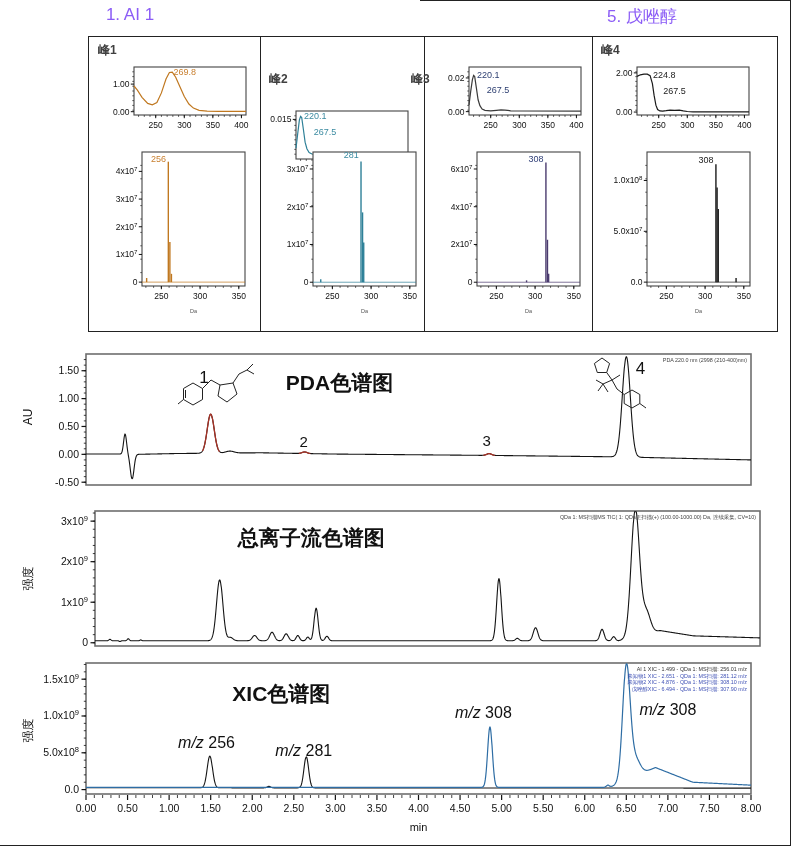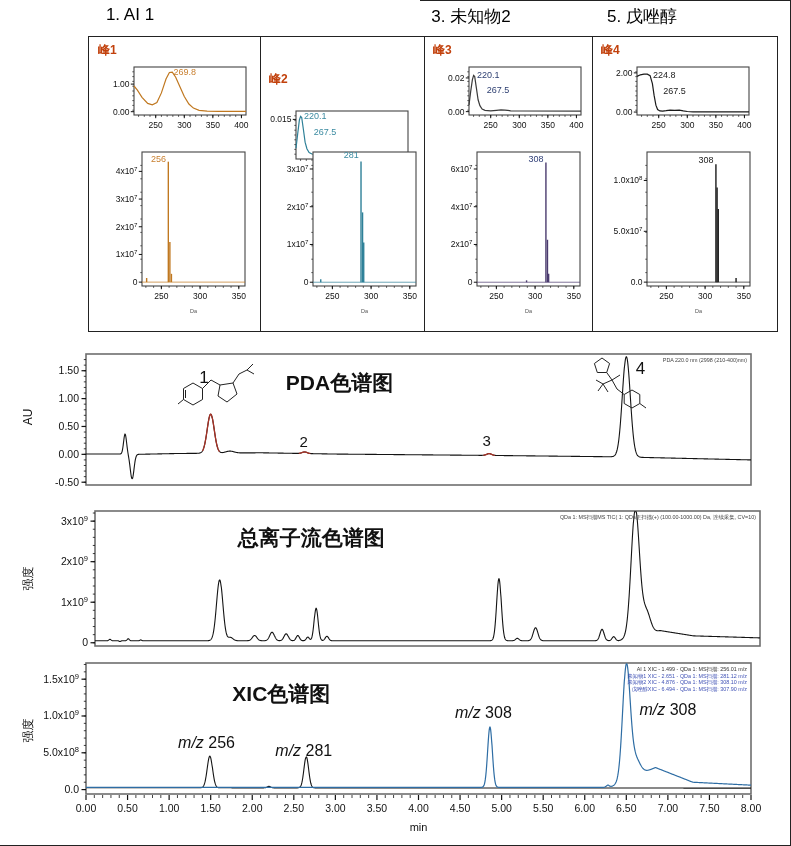--- a/index.html
+++ b/index.html
@@ -1,47 +1,46 @@
 <!DOCTYPE html>
 <html><head>
 <meta charset="utf-8">
 <style>
   html,body{margin:0;padding:0;background:#fff;font-family:"Liberation Sans",sans-serif;}
   #fig{position:relative;width:791px;height:846px;background:#fff;overflow:hidden;}
-  .coltitle{position:absolute;top:5px;width:150px;text-align:center;font-size:17px;font-weight:500;color:#000000;}
+  .coltitle{position:absolute;top:5px;width:150px;text-align:center;font-size:17px;font-weight:500;color:#8b5cf6;}
   .topbox{position:absolute;left:88px;top:36px;width:688px;height:294px;border:1.5px solid #222;}
   .vdiv{position:absolute;top:0;width:0;height:100%;border-left:1.4px solid #222;}
-  .peaklbl{position:absolute;top:42px;font-size:12px;font-weight:bold;color:#c2410c;}
+  .peaklbl{position:absolute;top:42px;font-size:12px;font-weight:bold;color:#404040;}
   .slot{position:absolute;}
   .rot{position:absolute;width:40px;text-align:center;transform:rotate(-90deg);transform-origin:center;font-size:12px;color:#111;}
   .edge{position:absolute;}
   svg{display:block;}
 </style>
 </head>
 <body>
 
 <div id="fig">
 
   <div class="edge" style="left:420px;top:0;width:371px;border-top:1.5px solid #222;"></div>
   <div class="edge" style="right:0;top:0;height:846px;border-left:1.5px solid #222;"></div>
   <div class="edge" style="left:0;bottom:0;width:791px;border-top:1.5px solid #222;"></div>
 
   <div class="coltitle" style="left:55px;">1. AI 1</div>
-  <div class="coltitle" style="left:396px;">3. 未知物2</div>
   <div class="coltitle" style="left:567px;">5. 戊唑醇</div>
 
   <div class="topbox">
     <div class="vdiv" style="left:171px;"></div>
     <div class="vdiv" style="left:335px;"></div>
     <div class="vdiv" style="left:503px;"></div>
   </div>
 
   <div class="peaklbl" style="left:98px;">峰1</div>
   <div class="peaklbl" style="left:269px;margin-top:29px;">峰2</div>
-  <div class="peaklbl" style="left:433px;">峰3</div>
+  <div class="peaklbl" style="left:411px;margin-top:29px;">峰3</div>
   <div class="peaklbl" style="left:601px;">峰4</div>
 
   <div class="slot" style="left:90px;top:59px;">
       <svg width="162" height="84" viewBox="0 0 162 84">
         <rect x="44" y="8" width="112" height="48" fill="#fff" stroke="#444" stroke-width="1.1"></rect>
         <line x1="42.2" y1="12.8" x2="44" y2="12.8" stroke="#111" stroke-width="0.6"></line>
         <line x1="42.2" y1="17.6" x2="44" y2="17.6" stroke="#111" stroke-width="0.6"></line>
         <line x1="42.2" y1="22.4" x2="44" y2="22.4" stroke="#111" stroke-width="0.6"></line>
         <line x1="42.2" y1="27.2" x2="44" y2="27.2" stroke="#111" stroke-width="0.6"></line>
         <line x1="42.2" y1="32" x2="44" y2="32" stroke="#111" stroke-width="0.6"></line>

